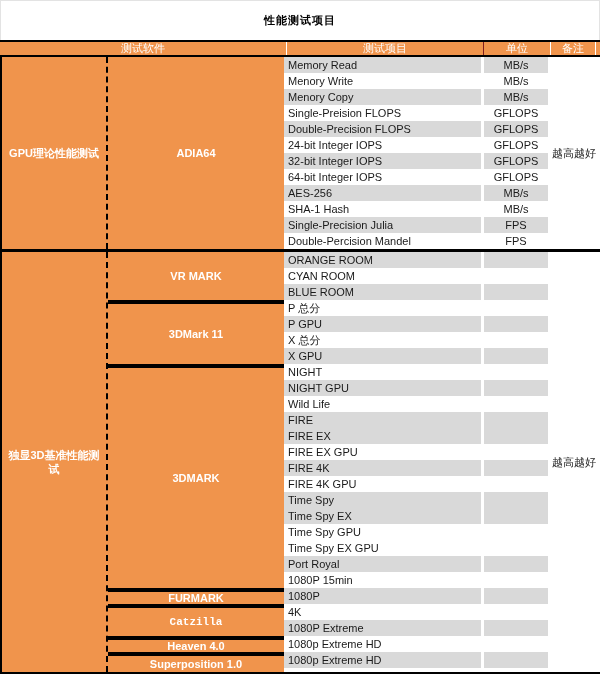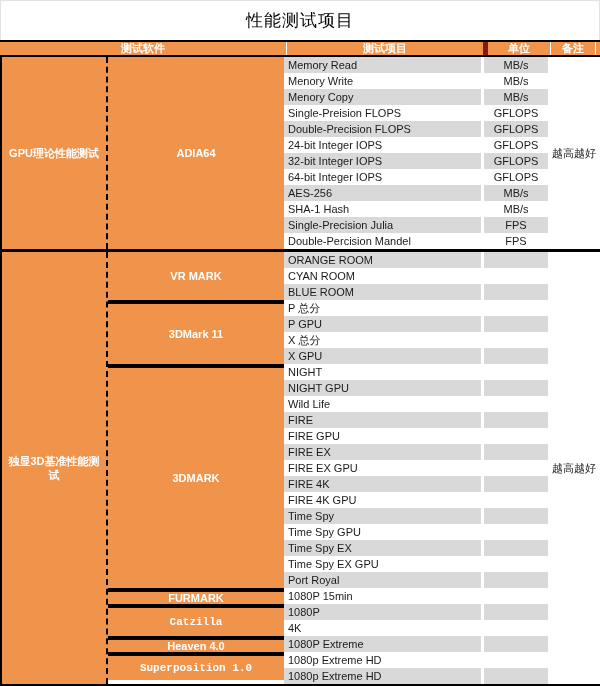--- a/index.html
+++ b/index.html
@@ -15,46 +15,46 @@
   .title-bar {
     height: 40px;
     display: flex;
     align-items: center;
     justify-content: center;
     border: 1px solid #e3e3e3;
     border-bottom: none;
     background: #ffffff;
   }
   .title-bar .title-text {
-    font-size: 17px;
-    font-weight: normal;
+    font-size: 11px;
+    font-weight: bold;
     color: #000000;
     letter-spacing: 1px;
   }
 
   
   .header-row {
     display: flex;
     height: 17px;
     background: var(--orange);
     border-top: 2px solid #000;
     border-bottom: 2px solid #000;
     color: #ffffff;
     font-size: 11px;
-    font-weight: bold;
+    font-weight: normal;
   }
   .header-row > div {
     display: flex;
     align-items: center;
     justify-content: center;
     height: 100%;
   }
   .hc-software { width: 286px; }
   .hc-item    { width: 197px; border-left: 1px solid #fff; }
-  .hc-unit    { width: 67px;  border-left: 5px solid #7f1d1d; }
+  .hc-unit    { width: 67px;  border-left: 1px solid #7f1d1d; }
   .hc-remark  { width: 45px;  border-left: 1px solid #fff; }
   .hc-sliver  { flex: 1;      border-left: 1px solid #fff; }
 
   
   .table-body {
     border-left: 2px solid #000;
     border-bottom: 2px solid #000;
   }
   .section { display: flex; }
   .section + .section { border-top: 3px solid #000; }
@@ -198,21 +198,21 @@
       </div>
       <div class="section">
         <div class="cat-cell">独显3D基准性能测试</div>
         <div class="soft-col">
           <div class="soft-group" style="height: 48px;">VR MARK</div>
           <div class="soft-group" style="height: 64px;">3DMark 11</div>
           <div class="soft-group" style="height: 224px;">3DMARK</div>
           <div class="soft-group" style="height: 16px;">FURMARK</div>
           <div class="soft-group" style="height: 32px; font-family: Liberation Mono, monospace;">Catzilla</div>
           <div class="soft-group" style="height: 16px;">Heaven 4.0</div>
-          <div class="soft-group" style="height: 28px; font-family: Liberation Mono, monospace;">Superposition 1.0</div>
+          <div class="soft-group" style="height: 20px;">Superposition 1.0</div>
         </div>
         <div class="rows-col">
           <div class="data-row stripe">
             <div class="item-cell">ORANGE ROOM</div>
             <div class="unit-cell"></div>
           </div>
           <div class="data-row">
             <div class="item-cell">CYAN ROOM</div>
             <div class="unit-cell"></div>
           </div>
@@ -245,50 +245,46 @@
             <div class="unit-cell"></div>
           </div>
           <div class="data-row">
             <div class="item-cell">Wild Life</div>
             <div class="unit-cell"></div>
           </div>
           <div class="data-row stripe">
             <div class="item-cell">FIRE</div>
             <div class="unit-cell"></div>
           </div>
-          <div class="data-row">
-            <div class="item-cell">FIRE GPU</div>
-            <div class="unit-cell"></div>
-          </div>
           <div class="data-row stripe">
             <div class="item-cell">FIRE EX</div>
             <div class="unit-cell"></div>
           </div>
           <div class="data-row">
             <div class="item-cell">FIRE EX GPU</div>
             <div class="unit-cell"></div>
           </div>
           <div class="data-row stripe">
             <div class="item-cell">FIRE 4K</div>
             <div class="unit-cell"></div>
           </div>
           <div class="data-row">
             <div class="item-cell">FIRE 4K GPU</div>
             <div class="unit-cell"></div>
           </div>
           <div class="data-row stripe">
             <div class="item-cell">Time Spy</div>
             <div class="unit-cell"></div>
           </div>
+          <div class="data-row stripe">
+            <div class="item-cell">Time Spy EX</div>
+            <div class="unit-cell"></div>
+          </div>
           <div class="data-row">
             <div class="item-cell">Time Spy GPU</div>
-            <div class="unit-cell"></div>
-          </div>
-          <div class="data-row stripe">
-            <div class="item-cell">Time Spy EX</div>
             <div class="unit-cell"></div>
           </div>
           <div class="data-row">
             <div class="item-cell">Time Spy EX GPU</div>
             <div class="unit-cell"></div>
           </div>
           <div class="data-row stripe">
             <div class="item-cell">Port Royal</div>
             <div class="unit-cell"></div>
           </div>

